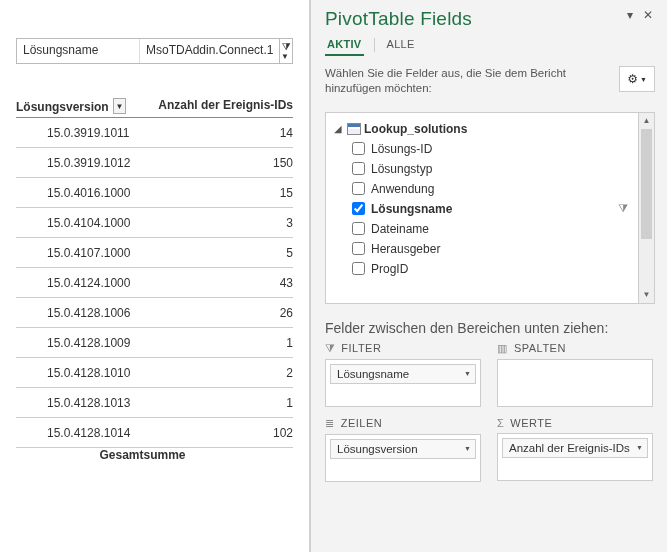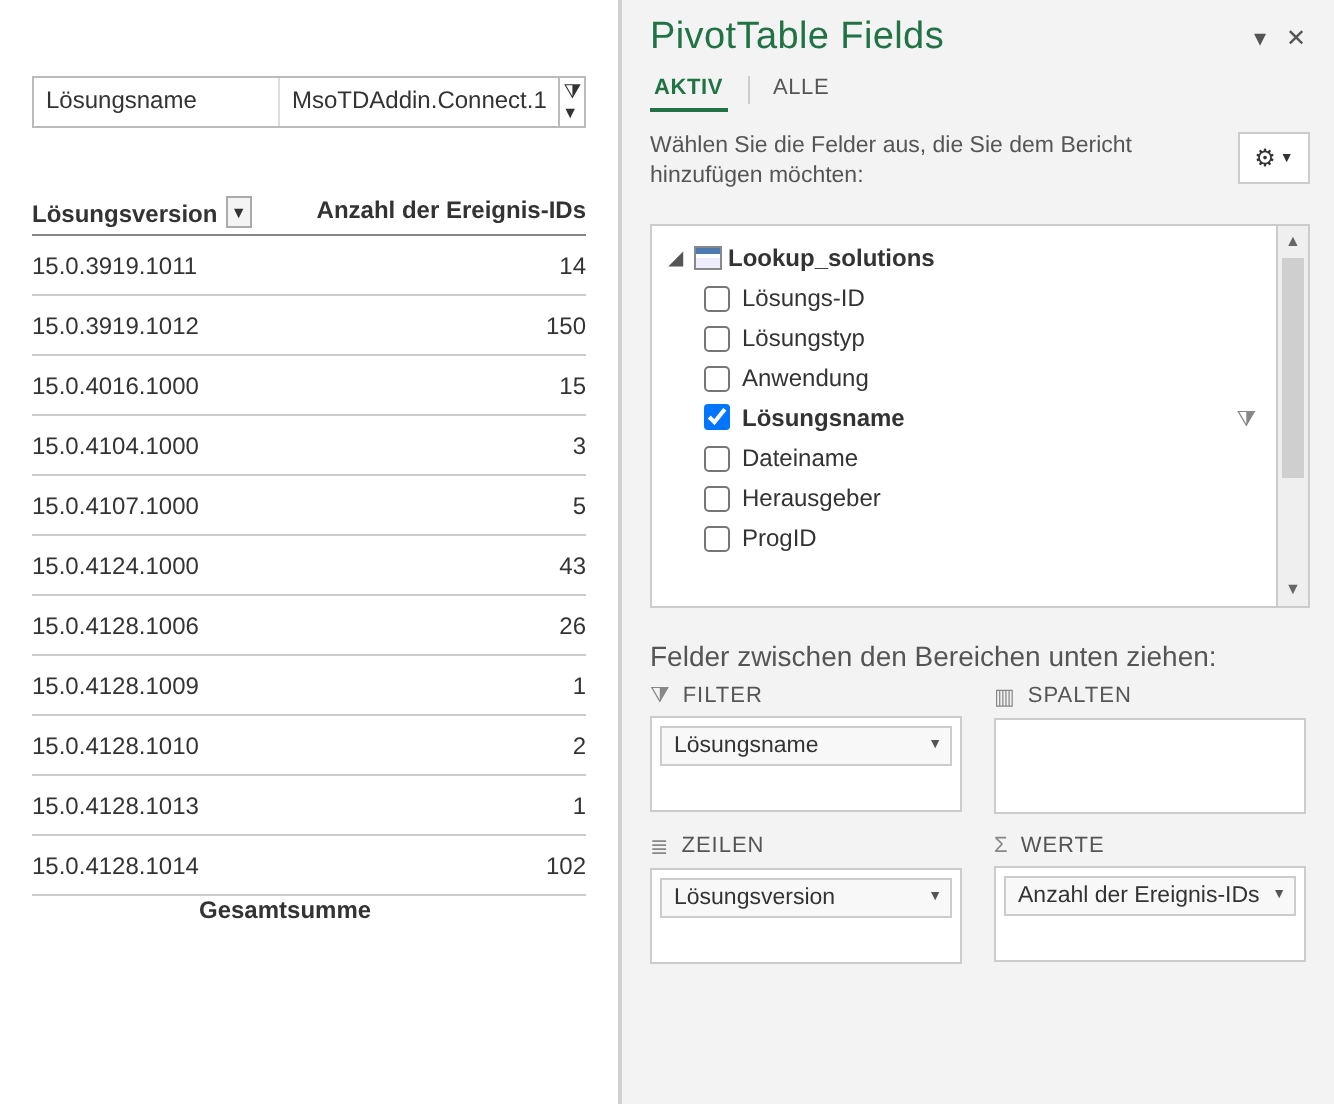--- a/index.html
+++ b/index.html
@@ -62,21 +62,21 @@
     background: #f4f4f4;
   }
   .pt-header .pt-col1 { font-weight: bold; }
   .pt-row {
     display: flex;
     border-bottom: 1px solid #ccc;
     height: 30px;
     align-items: center;
     font-size: 12px;
   }
-  .pt-row .pt-col1 { font-weight: normal; }
+  .pt-row .pt-col1 { font-weight: normal; margin-left: 31px; }
   .pt-row .pt-col2 { font-weight: normal; }
   .pt-total {
     display: flex;
     height: 32px;
     align-items: center;
     font-weight: bold;
     font-size: 12px;
     flex-direction: column;
   }
   .cell-selected {
@@ -100,21 +100,21 @@
   .right-pane {
     flex: 1;
     background: #f3f3f3;
     border-left: 1px solid #d0d0d0;
     display: flex;
     flex-direction: column;
     padding: 0;
   }
   .pane-title-row {
     display: flex;
-    align-items: center;
+    align-items: flex-start;
     padding: 8px 10px 4px 14px;
   }
   .pane-title {
     font-size: 19px;
     color: #217346;
     font-weight: normal;
     flex: 1;
     letter-spacing: 0.2px;
   }
   .win-btn {
@@ -188,21 +188,21 @@
     background: linear-gradient(#fff 50%, #eef 50%);
     position: relative;
   }
   .tbl-icon::before {
     content:"";
     position:absolute; left:0; top:0;
     width:100%; height:3px; background:#4a7ab0;
   }
   .field-item {
     display: flex;
-    align-items: flex-end;
+    align-items: flex-start;
     font-size: 12px;
     padding: 3px 2px 3px 22px;
     gap: 6px;
   }
   .field-item input { width: 13px; height: 13px; }
   .field-item.checked label { font-weight: bold; }
   .scrollbar {
     width: 16px;
     background: #efefef;
     border: 1px solid #ccc;

